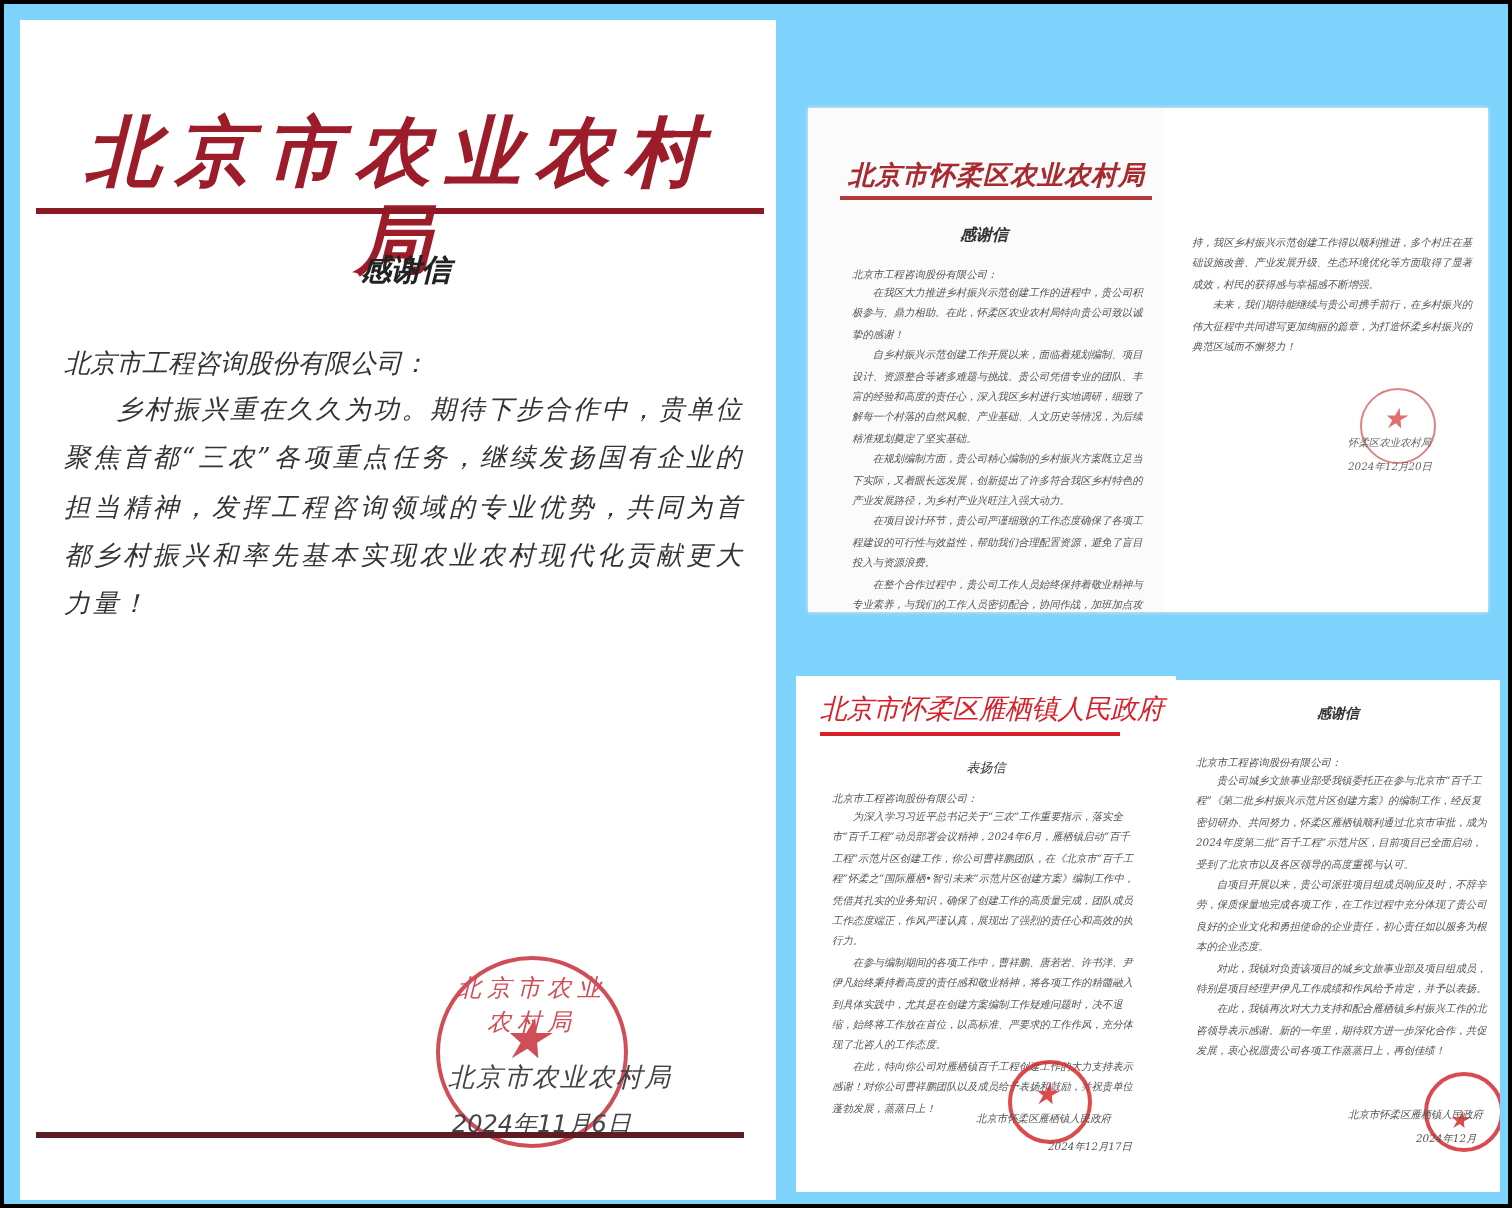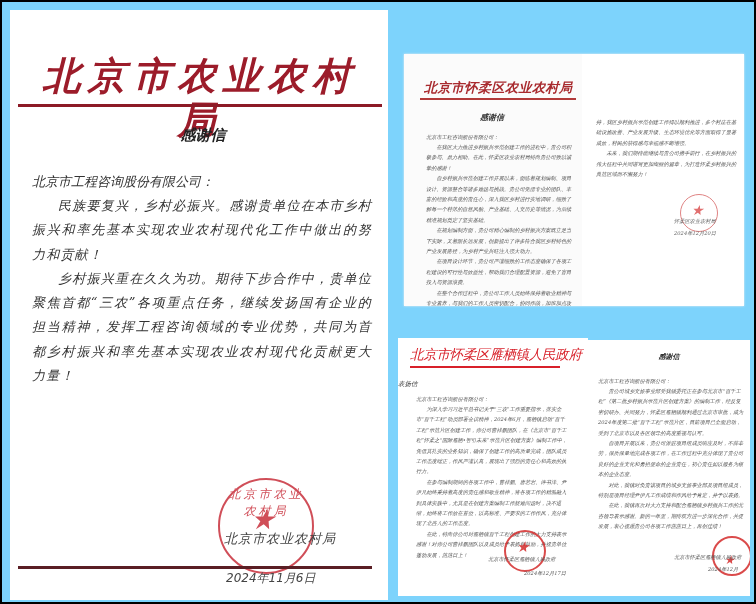--- a/index.html
+++ b/index.html
@@ -13,21 +13,21 @@
         font-family:"DejaVu Serif",serif; font-weight:bold; font-size:38px; letter-spacing:7px; color:#9c1c2a; line-height:44px; }
   .main .header-rule { position:absolute; left:8px; top:94px; width:364px; height:3px; background:#8c1a26; }
   .main .letter-title { position:absolute; left:0; top:116px; width:386px; text-align:center; font-weight:bold; font-size:15px; color:#222; }
   .main .salutation { position:absolute; left:22px; top:163px; font-size:13px; color:#333; }
   .main .body { position:absolute; left:22px; top:184px; width:340px; font-size:13px; line-height:24.3px; color:#333; letter-spacing:1.2px; text-align:justify; }
   .main .body p { margin:0; text-indent:2em; }
   .main .seal { position:absolute; left:208px; top:468px; width:92px; height:92px; border:2px solid #c8303c; border-radius:50%; opacity:.85; }
   .main .seal .star { position:absolute; left:30px; top:26px; font-size:28px; color:#c8303c; line-height:28px; }
   .main .seal .ring-text { position:absolute; left:8px; top:6px; width:76px; text-align:center; font-size:12px; color:#c8303c; letter-spacing:3px; }
   .main .sign-org { position:absolute; left:214px; top:520px; font-size:13px; color:#444; letter-spacing:1px; }
-  .main .sign-date { position:absolute; left:216px; top:544px; font-family:"DejaVu Sans",sans-serif; font-size:12px; color:#444;margin-top:16px; }
+  .main .sign-date { position:absolute; left:216px; top:544px; font-family:"DejaVu Sans",sans-serif; font-size:12px; color:#444; }
   .main .footer-rule { position:absolute; left:8px; top:556px; width:354px; height:3px; background:#5a1e24; }
 
   
   .doc { position:absolute; background:#fff; overflow:hidden; }
   .doc .small-body { font-family:"DejaVu Serif",serif; font-size:5.2px; line-height:10.4px; color:#555; }
   .doc .small-body p { margin:0; text-indent:2em; }
   .doc .small-sal { font-family:"DejaVu Serif",serif; font-size:5.2px; color:#555; }
 
   
   .hr { left:402px; top:52px; width:340px; height:252px; background:#fbfbfb; box-shadow:0 0 2px #eee; }
@@ -41,21 +41,21 @@
   .hr .b2 { position:absolute; left:14px; top:63px; width:142px; }
   .hr .seal2 { position:absolute; left:98px; top:140px; width:36px; height:36px; border:1.5px solid #d45a5a; border-radius:50%; opacity:.75; }
   .hr .seal2 .star { position:absolute; left:10px; top:8px; font-size:14px; color:#d84040; line-height:14px; }
   .hr .sorg { position:absolute; left:92px; top:164px; font-size:5.2px; color:#666; }
   .hr .sdate { position:absolute; left:92px; top:176px; font-size:5.2px; color:#666; }
 
   
   .yq1 { left:396px; top:336px; width:190px; height:258px; }
   .yq1 .hdr { position:absolute; left:12px; top:8px; font-family:"DejaVu Sans",sans-serif; font-size:13.5px; color:#d8202a; letter-spacing:-.3px; }
   .yq1 .hdr-rule { position:absolute; left:12px; top:28px; width:150px; height:2px; background:#d8202a; }
-  .yq1 .ltitle { position:absolute; left:0; top:42px; width:190px; text-align:left; font-size:6.5px; color:#333; }
+  .yq1 .ltitle { position:absolute; left:0; top:42px; width:190px; text-align:center; font-size:6.5px; color:#333; }
   .yq1 .sal { position:absolute; left:18px; top:58px; }
   .yq1 .body { position:absolute; left:18px; top:66px; width:152px; }
   .yq1 .seal3 { position:absolute; left:106px; top:192px; width:38px; height:38px; border:2px solid #d42c2c; border-radius:50%; opacity:.85; }
   .yq1 .seal3 .star { position:absolute; left:10px; top:8px; font-size:15px; color:#d42c2c; line-height:15px; }
   .yq1 .sorg { position:absolute; left:90px; top:218px; font-size:5.2px; color:#555; }
   .yq1 .sdate { position:absolute; left:126px; top:232px; font-size:5.2px; color:#555; }
 
   
   .yq2 { left:586px; top:338px; width:162px; height:256px; }
   .yq2 .ltitle { position:absolute; left:0; top:12px; width:162px; text-align:center; font-weight:bold; font-size:7px; color:#333; }
@@ -70,21 +70,20 @@
 <body>
 
 <div class="frame">
 
   <div class="main">
     <div class="header-title">北京市农业农村局</div>
     <div class="header-rule"></div>
     <div class="letter-title">感谢信</div>
     <div class="salutation">北京市工程咨询股份有限公司：</div>
     <div class="body">
-      <p>民族要复兴，乡村必振兴。感谢贵单位在本市乡村振兴和率先基本实现农业农村现代化工作中做出的努力和贡献！</p>
       <p>乡村振兴重在久久为功。期待下步合作中，贵单位聚焦首都“三农”各项重点任务，继续发扬国有企业的担当精神，发挥工程咨询领域的专业优势，共同为首都乡村振兴和率先基本实现农业农村现代化贡献更大力量！</p>
     </div>
     <div class="seal">
       <div class="ring-text">北京市农业农村局</div>
       <div class="star">★</div>
     </div>
     <div class="sign-org">北京市农业农村局</div>
     <div class="sign-date">2024年11月6日</div>
     <div class="footer-rule"></div>
   </div>

